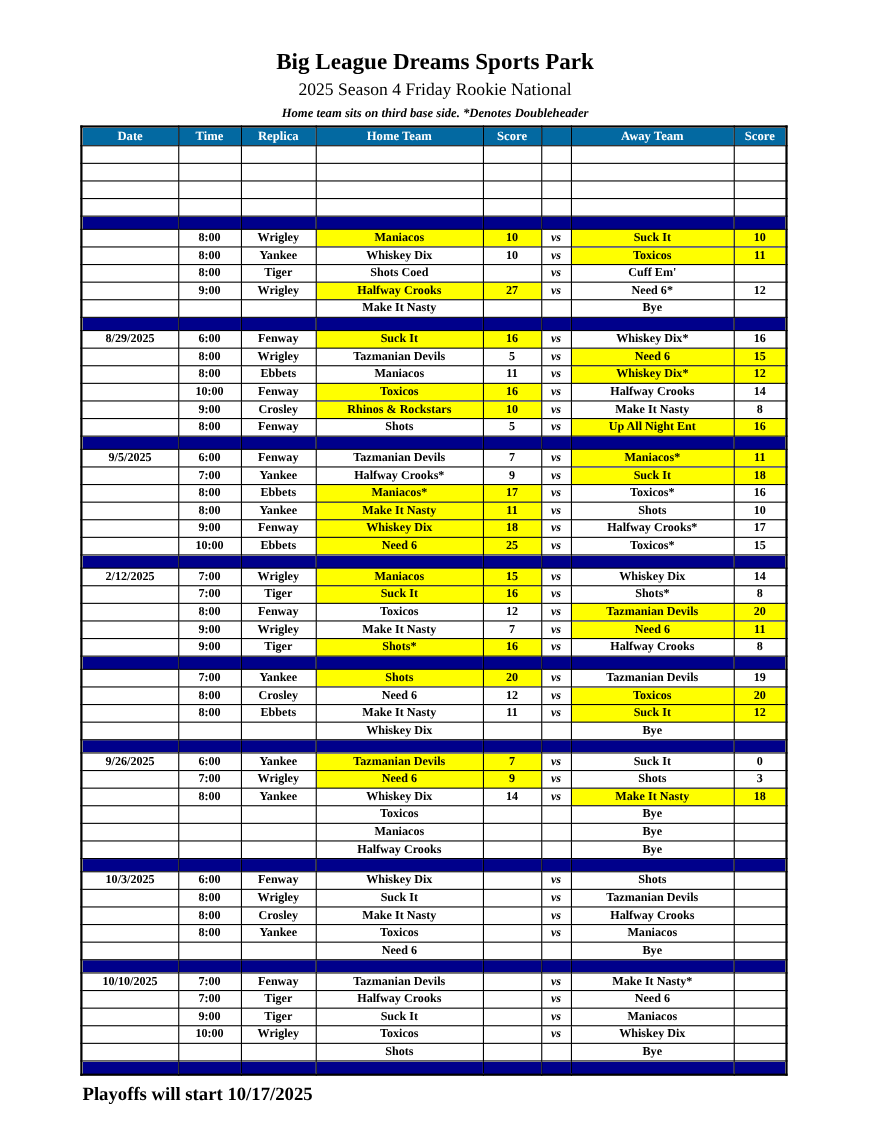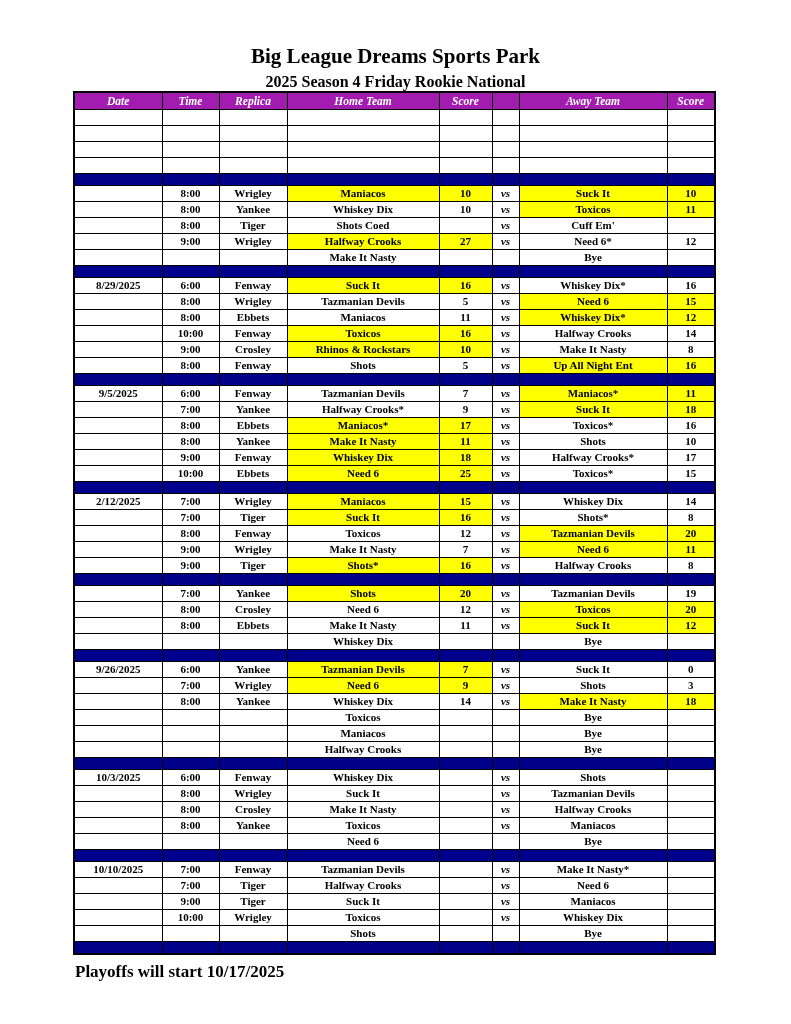--- a/index.html
+++ b/index.html
@@ -1,34 +1,35 @@
 <!DOCTYPE html>
 <html><head>
 <meta charset="utf-8">
 <style>
   html,body{margin:0;padding:0;background:#ffffff;}
   body{width:791px;height:1024px;font-family:"Liberation Serif",serif;color:#000;position:relative;}
   .page{width:791px;height:1024px;position:relative;margin-top:14px;}
   .title{font-size:21px;font-weight:bold;text-align:center;padding-top:30px;margin:0;}
-  .subtitle{font-size:16px;font-weight:bold;text-align:center;margin:4px 0 0 0;}
+  .subtitle{font-size:16px;font-weight:normal;text-align:center;margin:4px 0 0 0;}
   .note{font-size:11.5px;font-weight:bold;font-style:italic;text-align:center;margin:6px 0 5px 0;}
   table.sched{border-collapse:collapse;table-layout:fixed;margin-left:73px;width:641px;border:2px solid #000;}
   table.sched td{border:1px solid #000;height:15px;line-height:15px;padding:0;font-size:11px;font-weight:bold;text-align:center;overflow:hidden;white-space:nowrap;}
-  table.sched thead td{background:#a21caf;color:#ffffff;height:16px;line-height:16px;font-size:11.5px;font-style:italic;}
+  table.sched thead td{background:#0369a1;color:#ffffff;height:16px;line-height:16px;font-size:11.5px;}
   tr.sep td{background:#00008B;height:11px;line-height:11px;}
   td.hl{background:#FFFF00;}
   td.vs{font-style:italic;font-size:10px;}
   .footer{font-size:17px;font-weight:bold;margin:7px 0 0 75px;}
 </style>
 </head>
 <body>
 
 <div class="page">
   <h1 class="title">Big League Dreams Sports Park</h1>
   <div class="subtitle">2025 Season 4 Friday Rookie National</div>
+  <div class="note">Home team sits on third base side.  *Denotes Doubleheader</div>
 
   <table class="sched">
     <colgroup>
       <col style="width:88px">
         <col style="width:57px">
         <col style="width:68px">
         <col style="width:152px">
       <col style="width:53px">
         <col style="width:27px">
         <col style="width:148px">

